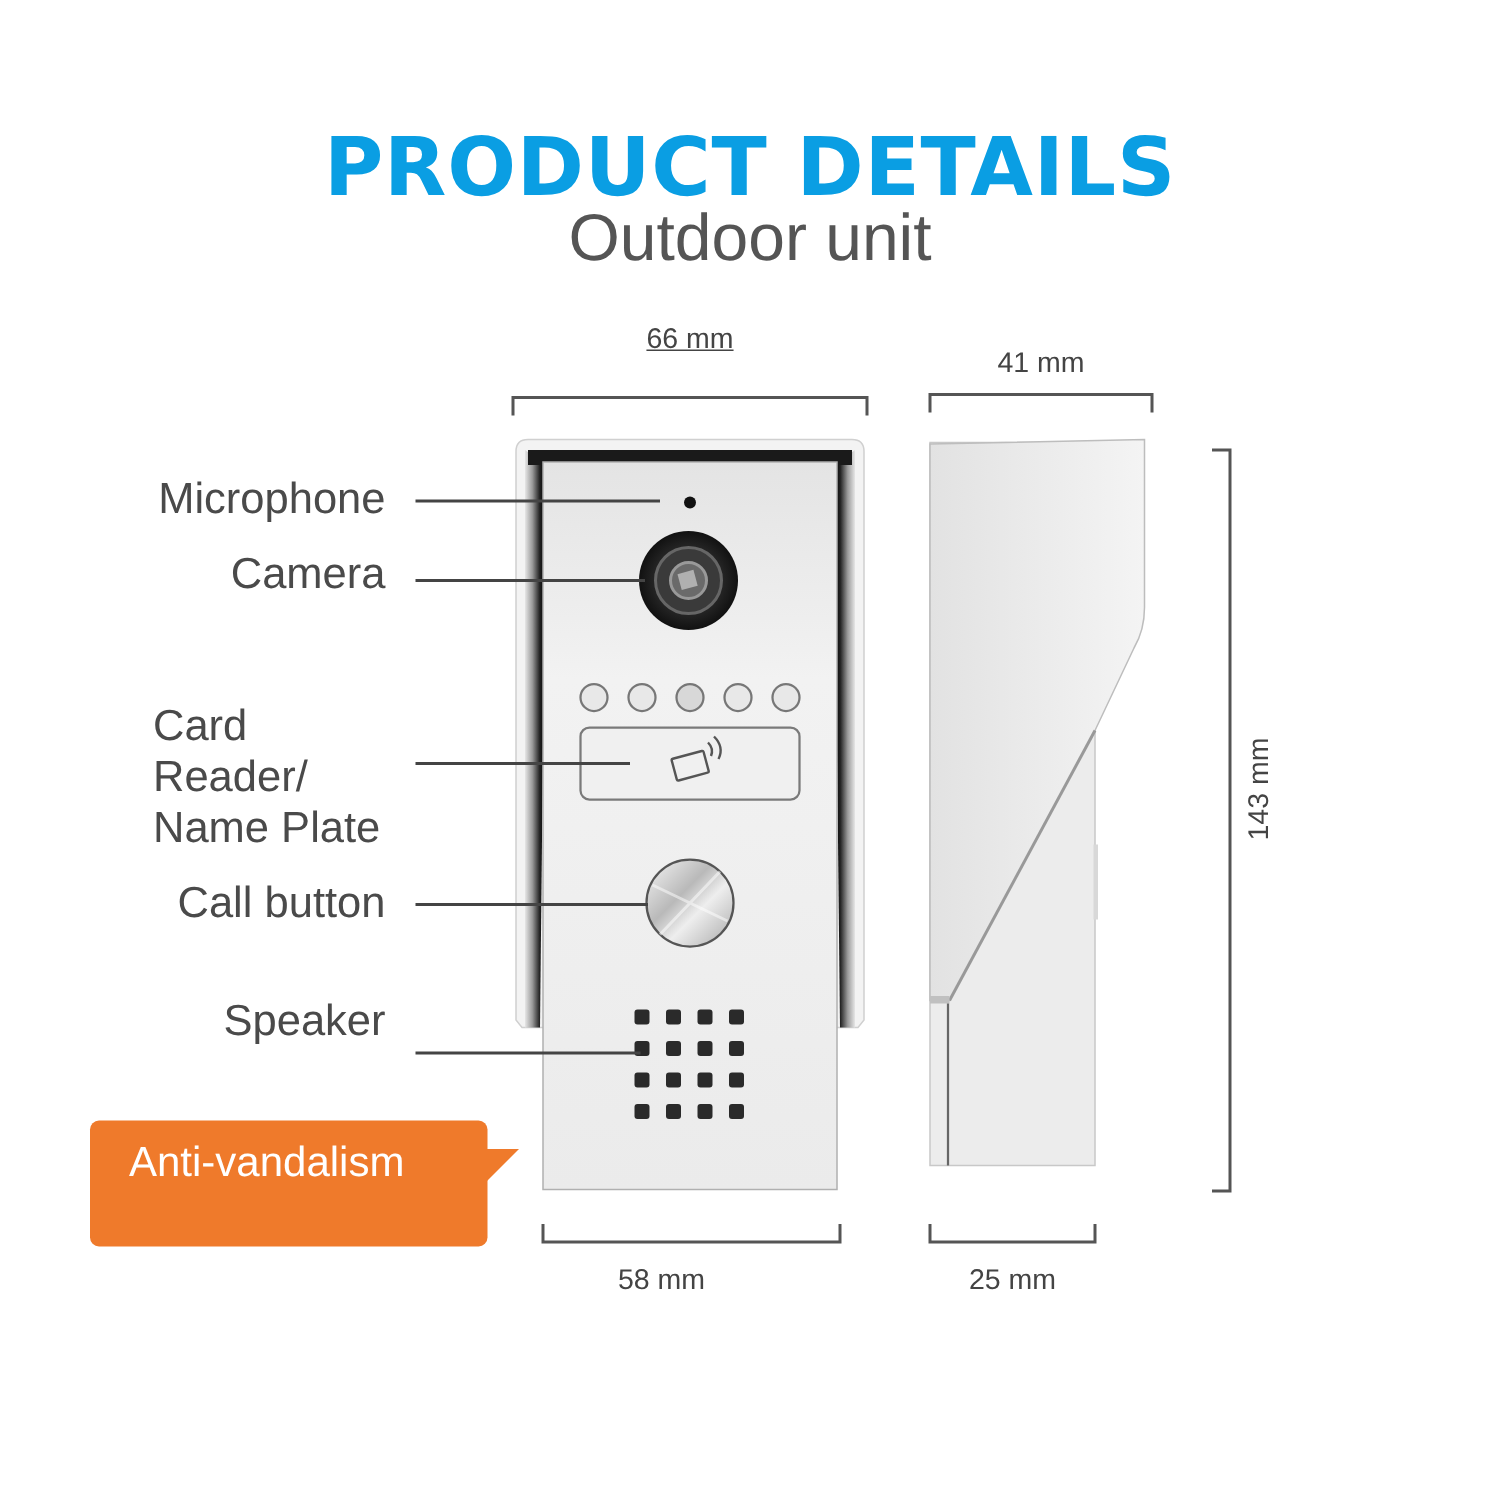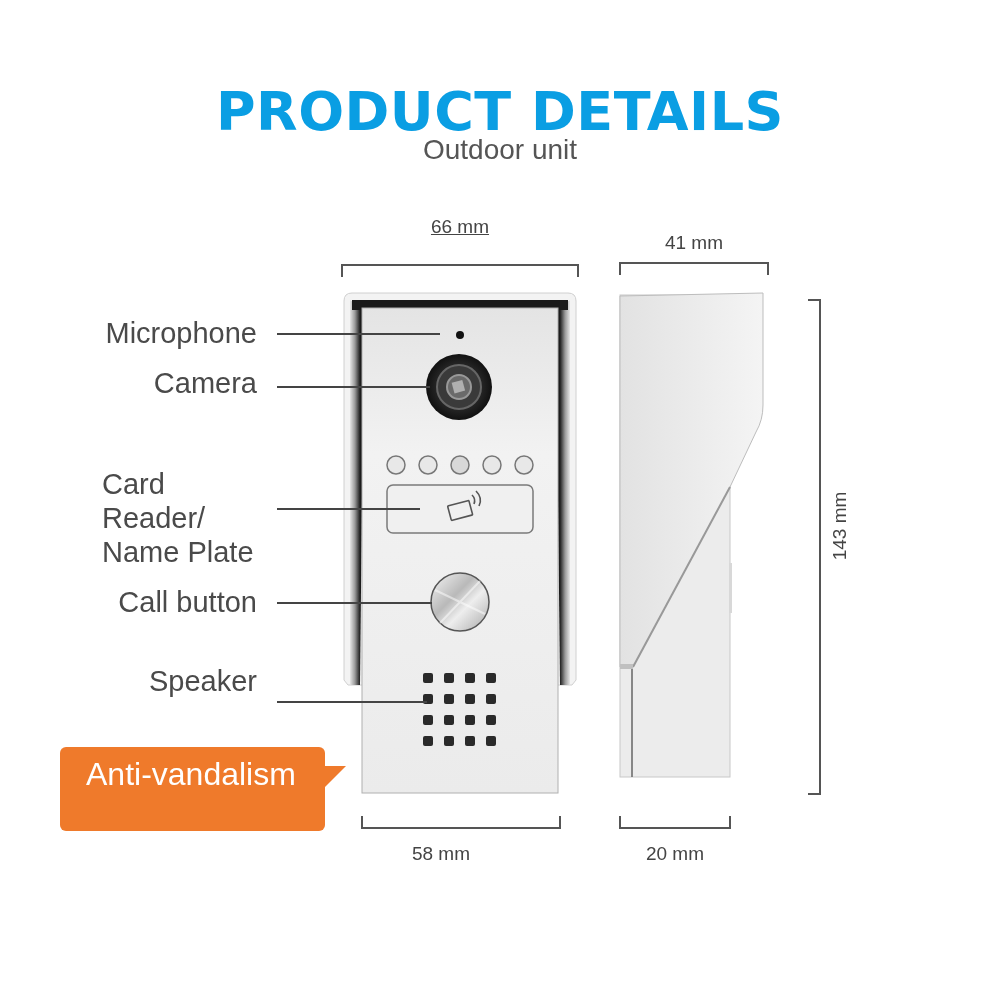--- a/index.html
+++ b/index.html
@@ -1,23 +1,23 @@
 <!DOCTYPE html>
 <html><head>
 <meta charset="utf-8">
 <style>
   html, body { margin: 0; padding: 0; background: #ffffff; }
   body { width: 1000px; height: 1000px; position: relative; overflow: hidden; font-family: "Liberation Sans", sans-serif; }
   .abs { position: absolute; }
   .title { left: 0; width: 1000px; top: 80px; text-align: center; font-family: "DejaVu Sans", sans-serif; font-weight: bold; font-size: 54px; color: #0a9ee3; letter-spacing: 0.5px; }
-  .subtitle { left: 0; width: 1000px; top: 134px; text-align: center; font-family: "Liberation Sans", sans-serif; font-size: 28px; color: #555555; }
+  .subtitle { left: 0; width: 1000px; top: 134px; text-align: center; font-family: "Liberation Sans", sans-serif; font-size: 44px; color: #555555; }
   .dim-label { font-size: 19px; color: #444444; text-align: center; }
   .callout { font-size: 29px; color: #4a4a4a; text-align: right; line-height: 34px; }
   .leader { height: 2px; background: #444444; }
-  .bubble { left: 60px; top: 747px; width: 265px; height: 84px; background: #ef7a2b; border-radius: 6px; color: #ffffff; font-size: 32px; line-height: 31px; box-sizing: border-box; padding: 12px 0 0 26px; }
+  .bubble { left: 60px; top: 747px; width: 265px; height: 84px; background: #ef7a2b; border-radius: 6px; color: #ffffff; font-size: 28px; line-height: 31px; box-sizing: border-box; padding: 12px 0 0 26px; }
   .bubble-tail { left: 320px; top: 766px; width: 0; height: 0; border-top: 0 solid transparent; border-left: 26px solid #ef7a2b; border-bottom: 26px solid transparent; }
 </style>
 </head>
 <body>
 
 <div class="abs title">PRODUCT DETAILS</div>
 <div class="abs subtitle">Outdoor unit</div>
 
 <div class="abs dim-label" style="left:342px;width:236px;top:216px;text-decoration:underline;">66 mm</div>
 <svg class="abs" style="left:340px;top:262px;" width="240" height="16">
@@ -142,21 +142,21 @@
 <div class="abs dim-label" style="left:780px;top:515px;width:120px;transform:rotate(-90deg);transform-origin:center;">143 mm</div>
 
 <svg class="abs" style="left:360px;top:815px;" width="202" height="16">
   <path d="M2 1 V13 H200 V1" fill="none" stroke="#555" stroke-width="2"></path>
 </svg>
 <div class="abs dim-label" style="left:340px;width:202px;top:843px;">58 mm</div>
 
 <svg class="abs" style="left:618px;top:815px;" width="114" height="16">
   <path d="M2 1 V13 H112 V1" fill="none" stroke="#555" stroke-width="2"></path>
 </svg>
-<div class="abs dim-label" style="left:618px;width:114px;top:843px;">20 mm</div>
+<div class="abs dim-label" style="left:618px;width:114px;top:843px;">25 mm</div>
 
 <div class="abs callout" style="left:60px;width:197px;top:316px;">Microphone</div>
 <div class="abs leader" style="left:277px;top:333px;width:163px;"></div>
 
 <div class="abs callout" style="left:60px;width:197px;top:366px;">Camera</div>
 <div class="abs leader" style="left:277px;top:386px;width:153px;"></div>
 
 <div class="abs callout" style="left:60px;width:210px;top:467px;text-align:left;padding-left:42px;box-sizing:border-box;">
   <div>Card Reader/</div>
   <div>Name Plate</div>

